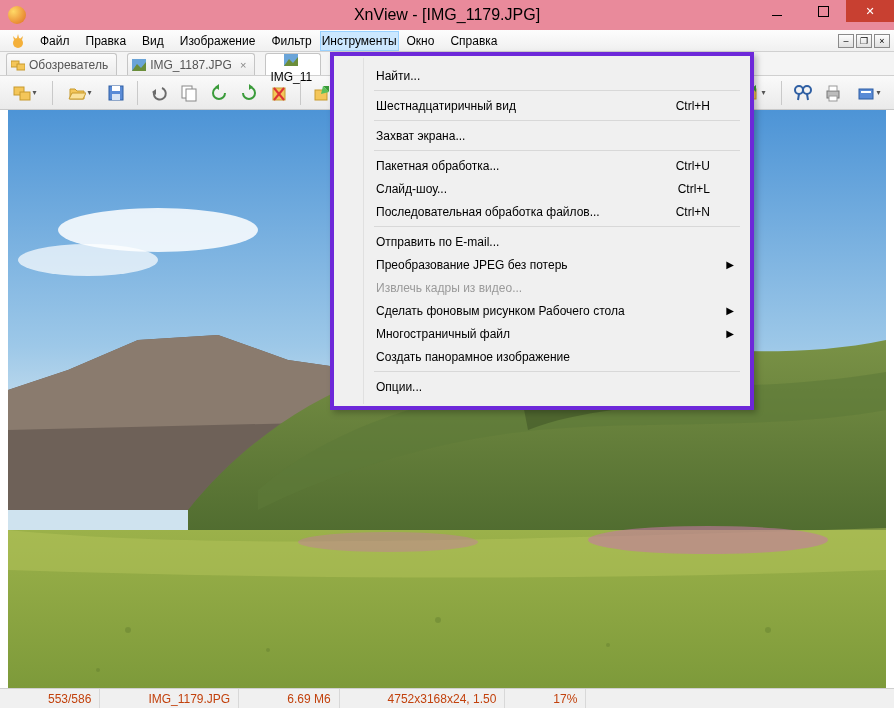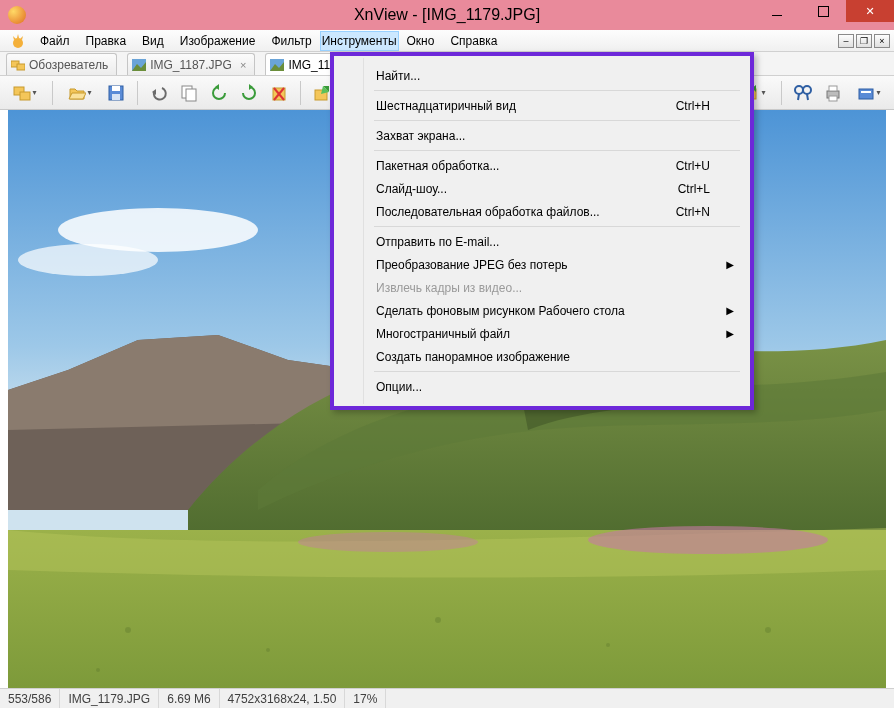--- a/index.html
+++ b/index.html
@@ -19,36 +19,36 @@
 .menubar .mb-icon { width: 16px; height: 16px; margin: 0 6px; }
 .menubar .mb-icon svg { width: 16px; height: 16px; }
 .menubar .menu-item { padding: 3px 8px; cursor: default; }
 .menubar .menu-item.active { background: #cce8ff; border: 1px solid #99d1ff; padding: 2px 1px; }
 .menubar .mdi-btns { position: absolute; right: 4px; display: flex; gap: 2px; }
 .menubar .mdi-btn { width: 16px; height: 14px; border: 1px solid #8a8a8a; background: linear-gradient(#fdfdfd,#e0e0e0); display: flex; align-items: center; justify-content: center; font-size: 9px; }
 
 .tabbar { height: 24px; background: #f4f4f4; border-bottom: 1px solid #d0d0d0; display: flex; align-items: flex-end; padding-left: 6px; }
 .tab { height: 22px; border: 1px solid #c5c5c5; border-bottom: none; border-radius: 3px 3px 0 0; background: linear-gradient(#fbfbfb,#ececec); display: flex; align-items: center; padding: 0 8px 0 4px; margin-right: 10px; color: #555; gap: 4px; }
 .tab .tico { width: 14px; height: 12px; }
-.tab.active { background: #fff; color: #000; }
+.tab.active { background: #fff; color: #000; flex-direction: column; }
 .tab .x { margin-left: 4px; color: #888; font-size: 11px; }
 
 .toolbar { height: 34px; background: linear-gradient(#fafafa,#eaeaea); border-bottom: 1px solid #c9c9c9; display: flex; align-items: center; padding: 0 6px; gap: 4px; }
 .toolbar .sep { width: 1px; height: 24px; background: #c9c9c9; margin: 0 4px; }
 .toolbar .tbtn { width: 26px; height: 26px; display: flex; align-items: center; justify-content: center; border-radius: 2px; }
 .toolbar .tbtn.wide { width: 38px; }
 .toolbar .tbtn svg { width: 18px; height: 18px; }
 .toolbar .spacer { flex: 1; }
 .toolbar .right-group { display: flex; align-items: center; gap: 4px; }
 
 .content { position: absolute; top: 110px; left: 8px; right: 8px; bottom: 20px; background: #fff; overflow: hidden; }
 .photo { width: 100%; height: 100%; }
 
 .statusbar { position: absolute; bottom: 0; left: 0; right: 0; height: 20px; background: #f0f0f0; border-top: 1px solid #d0d0d0; display: flex; align-items: center; }
-.statusbar .cell { padding: 0 8px; border-right: 1px solid #d8d8d8; height: 100%; display: flex; align-items: center; color: #404040; }
+.statusbar .cell { padding: 0 8px; border-right: 1px solid #d8d8d8; height: 100%; display: flex; align-items: center; color: #c2410c; margin-left: 40px; }
 
 .dropdown { position: absolute; top: 52px; left: 330px; width: 424px; background: #f0f0f0; border: 4px solid #6d28d9; box-shadow: 3px 3px 6px rgba(0,0,0,0.25); z-index: 100; padding: 8px; }
 .dropdown .gutter { position: absolute; left: 2px; top: 2px; bottom: 2px; width: 28px; background: #f0f0f0; border-right: 1px solid #e0e0e0; }
 .dropdown .ditem { position: relative; height: 23px; display: flex; align-items: center; padding-left: 34px; padding-right: 20px; color: #000; }
 .dropdown .ditem.disabled { color: #9a9a9a; }
 .dropdown .ditem .shortcut { position: absolute; right: 32px; }
 .dropdown .ditem .arrow { position: absolute; right: 8px; font-size: 10px; }
 .dropdown .dsep { height: 1px; background: #d8d8d8; margin: 3px 2px 3px 32px; }
 
 .dd-caret { font-size: 8px; margin-left: 1px; color: #555; }

